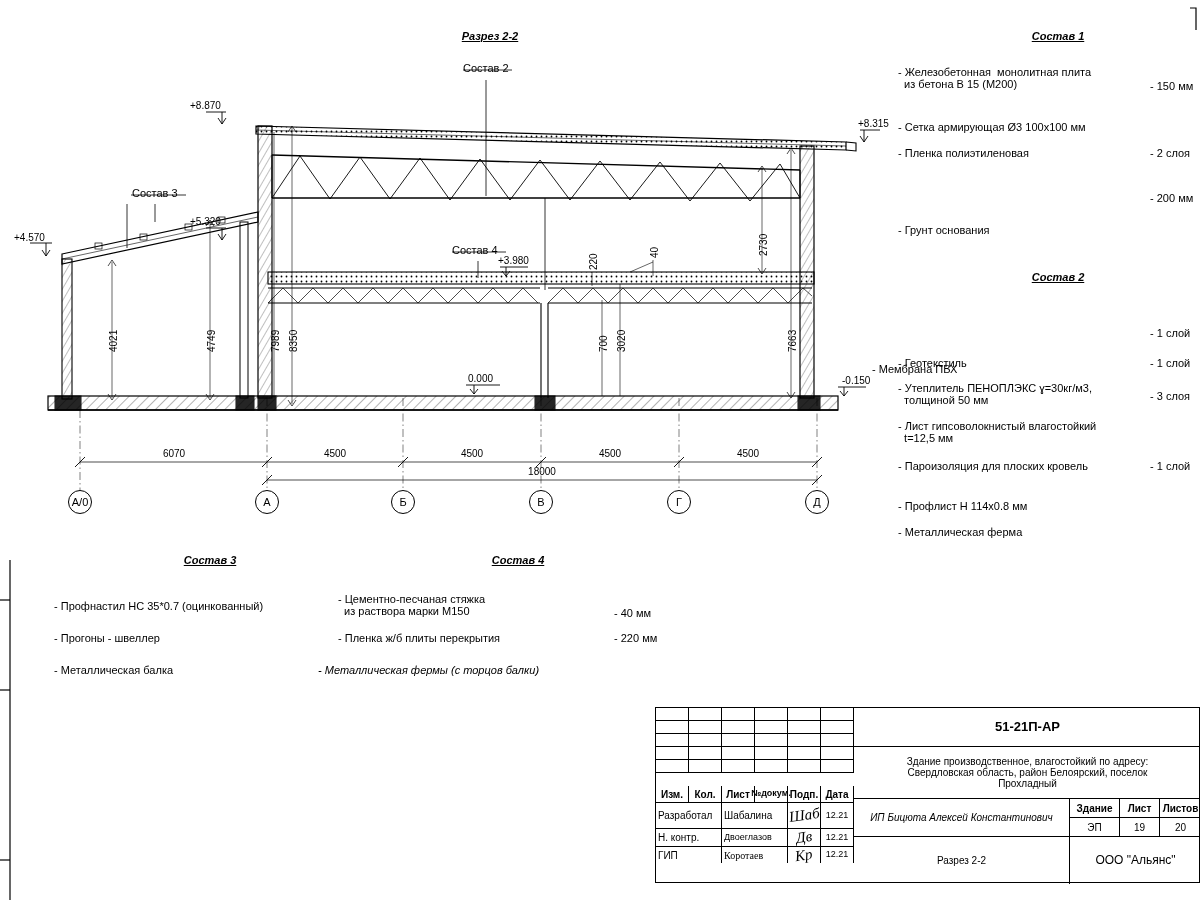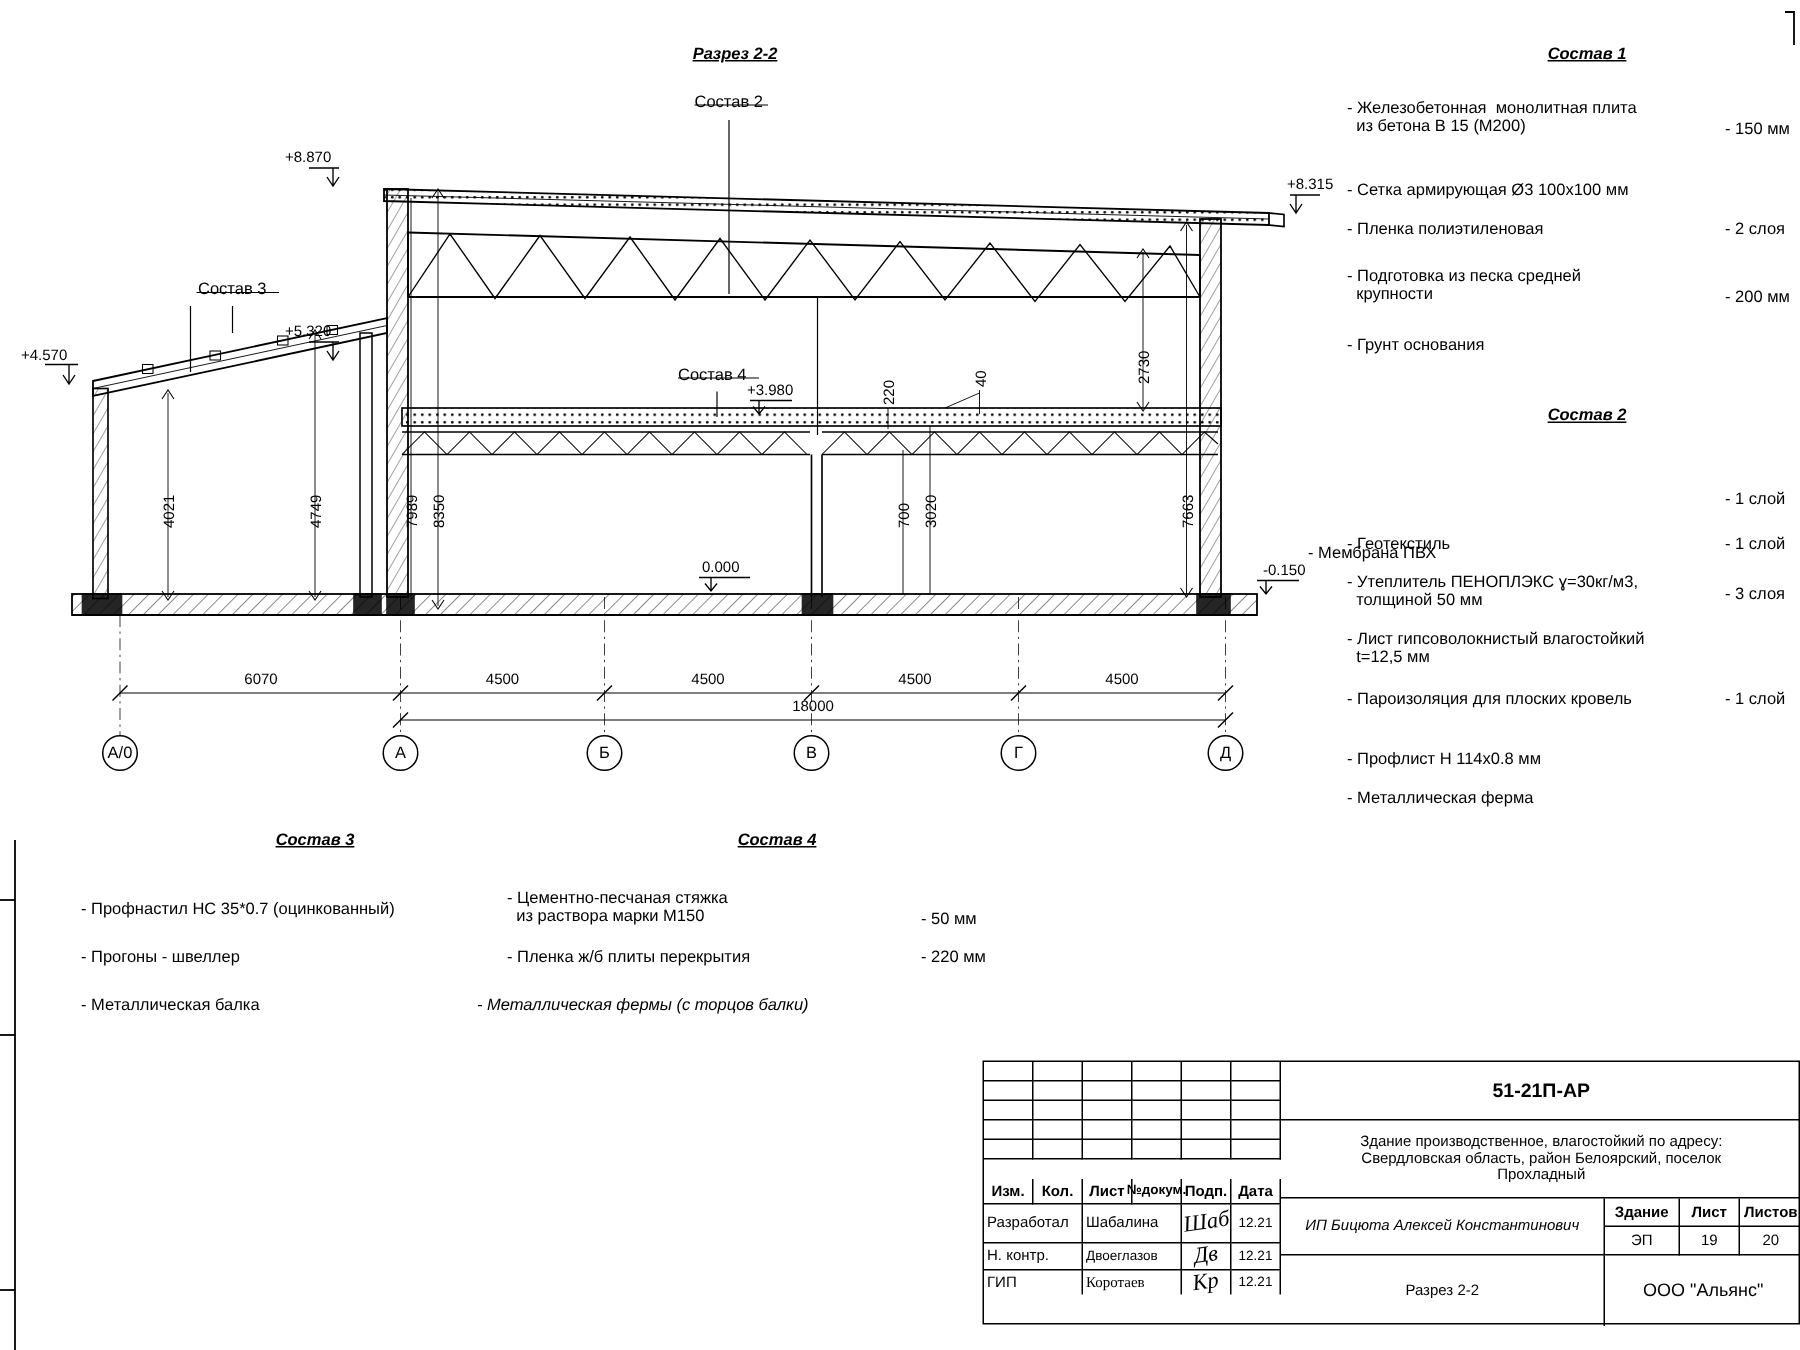--- a/index.html
+++ b/index.html
@@ -258,22 +258,20 @@
   <div class="circ" style="left:667px; top:490px;">Г</div>
   <div class="circ" style="left:805px; top:490px;">Д</div>
 
   <div class="t b i u" style="left:1058px; top:30px; transform:translateX(-50%);">Состав 1</div>
   <div class="list-line" style="left:898px; top:66px; width:250px;">- Железобетонная  монолитная плита
   из бетона В 15 (М200)</div>
   <div class="list-line" style="left:1150px; top:80px;">- 150 мм</div>
   <div class="list-line" style="left:898px; top:121px; width:250px;">- Сетка армирующая Ø3 100х100 мм</div>
   <div class="list-line" style="left:898px; top:147px; width:250px;">- Пленка полиэтиленовая</div>
   <div class="list-line" style="left:1150px; top:147px;">- 2 слоя</div>
-  <div class="list-line" style="left:898px; top:178px; width:250px;">- Подготовка из песка средней
-  крупности</div>
   <div class="list-line" style="left:1150px; top:192px;">- 200 мм</div>
   <div class="list-line" style="left:898px; top:224px; width:250px;">- Грунт основания</div>
 
   <div class="t b i u" style="left:1058px; top:271px; transform:translateX(-50%);">Состав 2</div>
   <div class="list-line" style="left:872px; top:327px; width:250px;margin-top:36px;">- Мембрана ПВХ</div>
   <div class="list-line" style="left:1150px; top:327px;">- 1 слой</div>
   <div class="list-line" style="left:898px; top:357px; width:250px;">- Геотекстиль</div>
   <div class="list-line" style="left:1150px; top:357px;">- 1 слой</div>
   <div class="list-line" style="left:898px; top:382px; width:250px;">- Утеплитель ПЕНОПЛЭКС ɣ=30кг/м3,
   толщиной 50 мм</div>
@@ -286,21 +284,21 @@
   <div class="list-line" style="left:898px; top:526px; width:250px;">- Металлическая ферма</div>
 
   <div class="t b i u" style="left:210px; top:554px; transform:translateX(-50%);">Состав 3</div>
   <div class="list-line" style="left:54px; top:600px; width:300px;">- Профнастил НС 35*0.7 (оцинкованный)</div>
   <div class="list-line" style="left:54px; top:632px; width:300px;">- Прогоны - швеллер</div>
   <div class="list-line" style="left:54px; top:664px; width:300px;">- Металлическая балка</div>
 
   <div class="t b i u" style="left:518px; top:554px; transform:translateX(-50%);">Состав 4</div>
   <div class="list-line" style="left:338px; top:593px; width:270px;">- Цементно-песчаная стяжка
   из раствора марки М150</div>
-  <div class="list-line" style="left:614px; top:607px;">- 50 мм</div>
+  <div class="list-line" style="left:614px; top:607px;">- 40 мм</div>
   <div class="list-line" style="left:338px; top:632px; width:270px;">- Пленка ж/б плиты перекрытия</div>
   <div class="list-line" style="left:614px; top:632px;">- 220 мм</div>
   <div class="list-line" style="left:318px; top:664px; width:300px;font-style:italic;">- Металлическая фермы (с торцов балки)</div>
 
   <div class="title-block" style="left:655px; top:707px; width:545px; height:176px;">
 
     <div class="tb-cell" style="left:0; top:0; width:33px; height:13px;"></div>
     <div class="tb-cell" style="left:33px; top:0; width:33px; height:13px;"></div>
     <div class="tb-cell" style="left:66px; top:0; width:33px; height:13px;"></div>
     <div class="tb-cell" style="left:99px; top:0; width:33px; height:13px;"></div>

